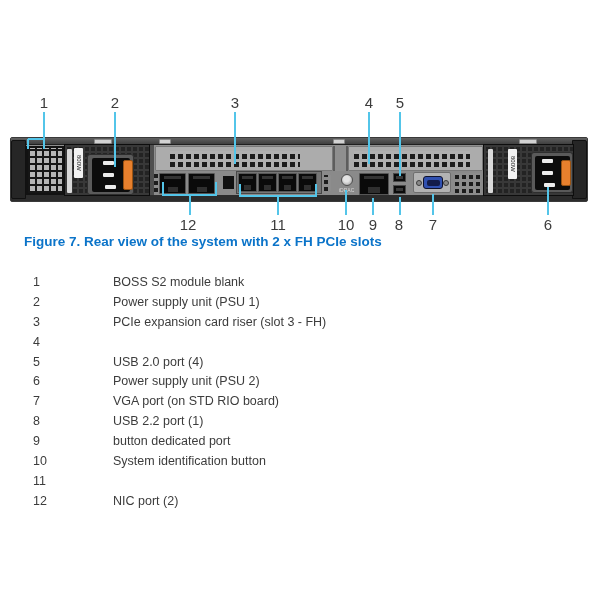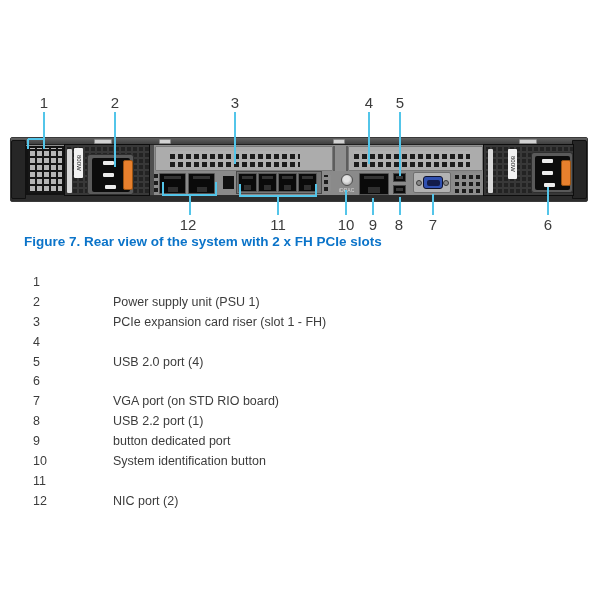--- a/index.html
+++ b/index.html
@@ -191,38 +191,40 @@
 <div class="abs co-num co-bot" style="left:333px;">10</div>
 <div class="abs co-num co-bot" style="left:360px;">9</div>
 <div class="abs co-num co-bot" style="left:386px;">8</div>
 <div class="abs co-num co-bot" style="left:420px;">7</div>
 <div class="abs co-num co-bot" style="left:535px;">6</div>
 
 <div class="abs caption">Figure 7. Rear view of the system with 2 x FH PCIe slots</div>
 <div class="abs legend">
     <div class="lg-row">
       <div class="lg-num">1</div>
+      <div class="lg-desc">BOSS S2 module blank</div>
     </div>
     <div class="lg-row">
       <div class="lg-num">2</div>
       <div class="lg-desc">Power supply unit (PSU 1)</div>
     </div>
     <div class="lg-row">
       <div class="lg-num">3</div>
-      <div class="lg-desc">PCIe expansion card riser (slot 1 - FH)</div>
+      <div class="lg-desc">PCIe expansion card riser (slot 3 - FH)</div>
     </div>
     <div class="lg-row">
       <div class="lg-num">4</div>
     </div>
     <div class="lg-row">
       <div class="lg-num">5</div>
       <div class="lg-desc">USB 2.0 port (4)</div>
     </div>
     <div class="lg-row">
       <div class="lg-num">6</div>
+      <div class="lg-desc">Power supply unit (PSU 2)</div>
     </div>
     <div class="lg-row">
       <div class="lg-num">7</div>
       <div class="lg-desc">VGA port (on STD RIO board)</div>
     </div>
     <div class="lg-row">
       <div class="lg-num">8</div>
       <div class="lg-desc">USB 2.2 port (1)</div>
     </div>
     <div class="lg-row">

